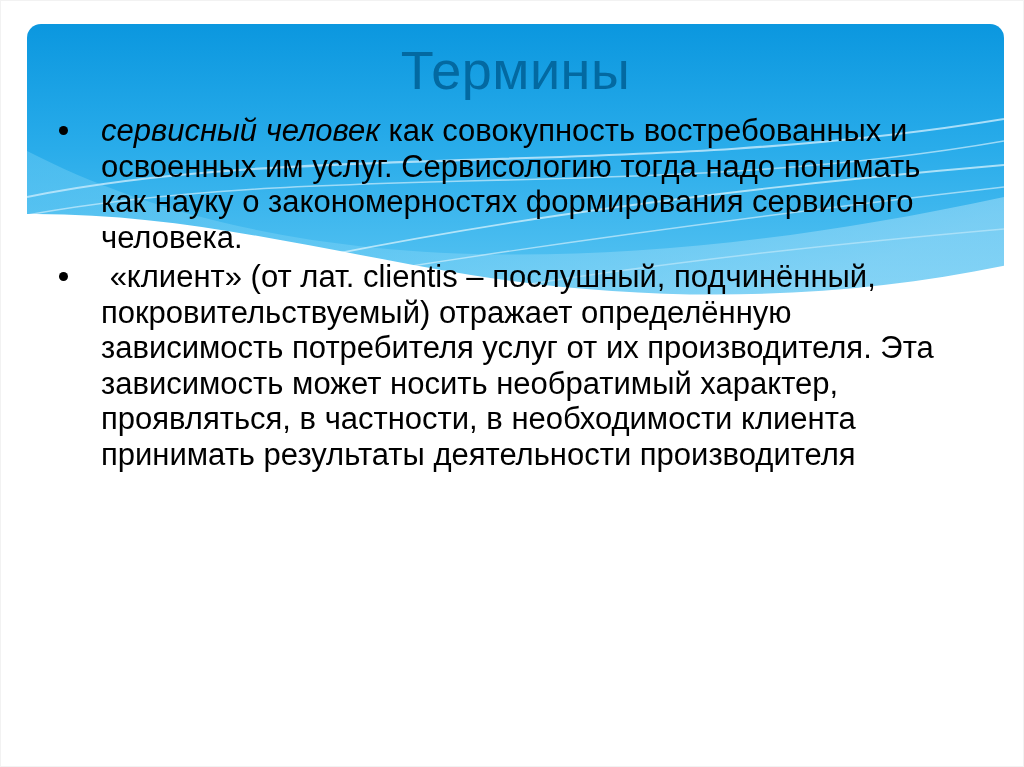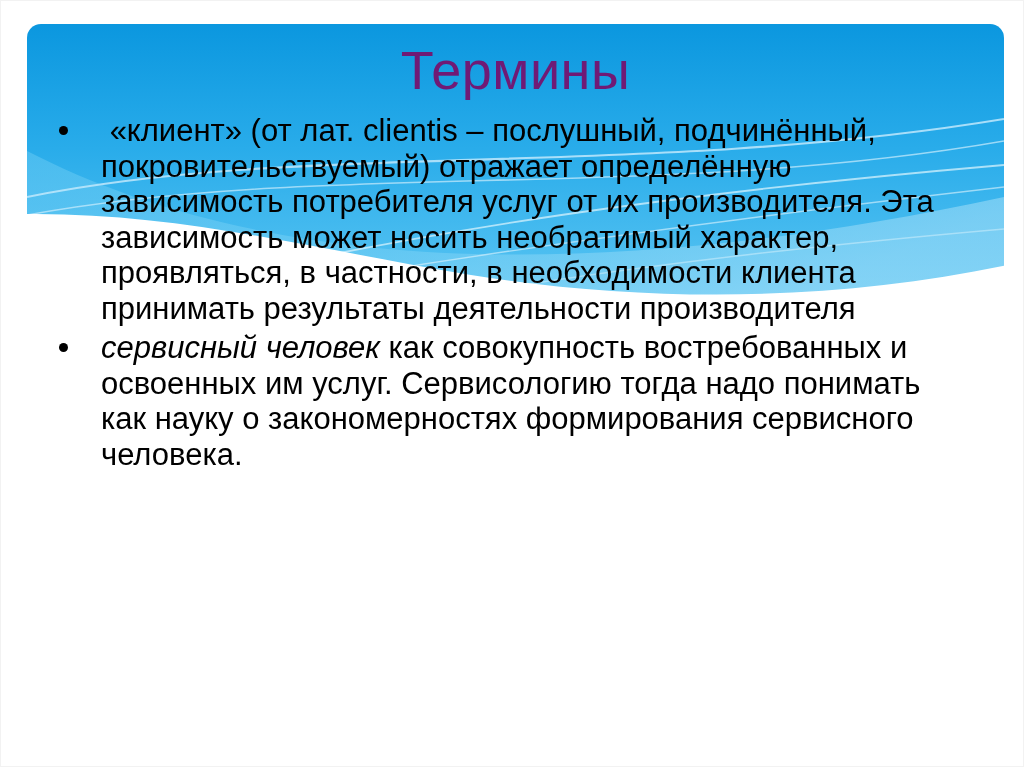--- a/index.html
+++ b/index.html
@@ -46,21 +46,21 @@
     height: 78px;
     display: flex;
     align-items: center;
     justify-content: center;
     z-index: 4;
   }
   .slide-title {
     font-size: 54px;
     line-height: 1.05;
     font-weight: 400;
-    color: #701a75;
+    color: #0369a1;
     letter-spacing: 0.5px;
     white-space: nowrap;
   }
 
   
   .content {
     position: absolute;
     left: 44px;
     top: 112px;
     width: 916px;
@@ -156,24 +156,24 @@
 
   <div class="title-block">
     <div class="slide-title">Термины</div>
   </div>
 
   <div class="content">
     <ul class="bullet-list">
 
       <li class="bullet-item">
         <span class="bullet-marker"></span>
-        <span class="bullet-text"> «клиент» (от лат. clientis – послушный, подчинённый, покровительствуемый) отражает определённую зависимость потребителя услуг от их производителя. Эта зависимость может носить необратимый характер, проявляться, в частности, в необходимости клиента принимать результаты деятельности производителя</span>
+        <span class="bullet-text"><em class="em-term">сервисный человек</em><span> как совокупность востребованных и освоенных им услуг. Сервисологию тогда надо понимать как науку о закономерностях формирования сервисного человека.</span></span>
       </li>
 
       <li class="bullet-item">
         <span class="bullet-marker"></span>
-        <span class="bullet-text"><em class="em-term">сервисный человек</em><span> как совокупность востребованных и освоенных им услуг. Сервисологию тогда надо понимать как науку о закономерностях формирования сервисного человека.</span></span>
+        <span class="bullet-text"> «клиент» (от лат. clientis – послушный, подчинённый, покровительствуемый) отражает определённую зависимость потребителя услуг от их производителя. Эта зависимость может носить необратимый характер, проявляться, в частности, в необходимости клиента принимать результаты деятельности производителя</span>
       </li>
 
     </ul>
   </div>
 
 </div>
 
 </body></html>

